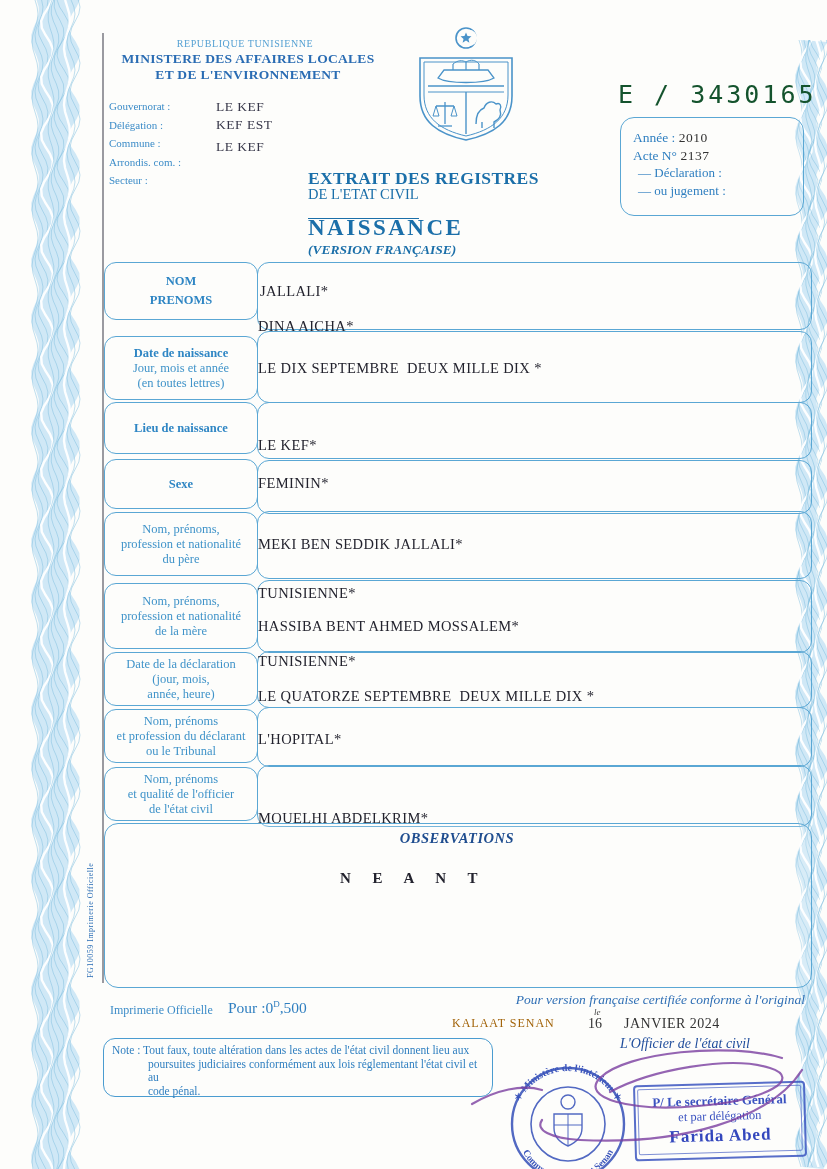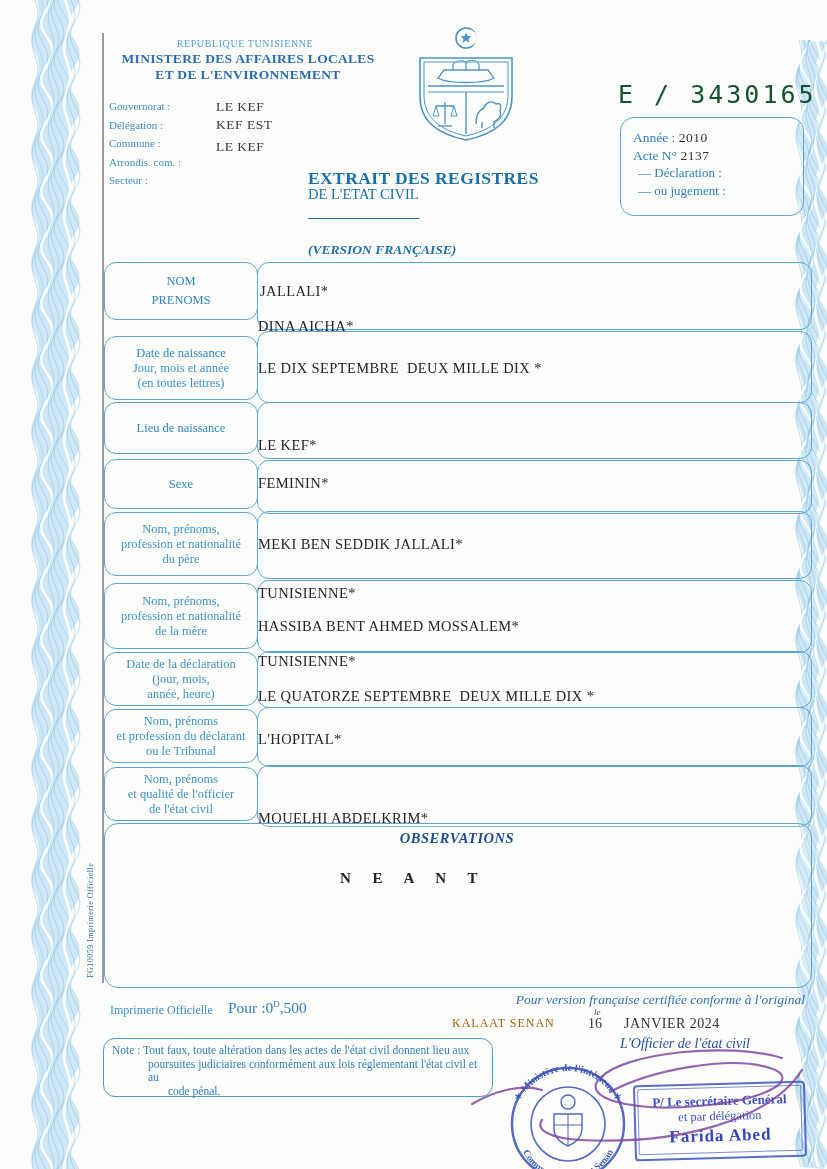--- a/index.html
+++ b/index.html
@@ -6,21 +6,21 @@
   #page{
     position:relative; width:827px; height:1169px; overflow:hidden;
     background:#fdfdfb;
     font-family:"Liberation Serif", serif;
   }
   .abs{position:absolute;}
   .box{position:absolute; border:1.6px solid #5aa7d4; border-radius:12px; background:rgba(255,255,255,.18);}
   .lbl{position:absolute; left:104px; width:152px; display:flex; flex-direction:column; justify-content:center;
        align-items:center; text-align:center; font-size:12.5px; line-height:15px; color:#3f93c9;
        border:1.6px solid #5aa7d4; border-radius:12px;}
-  .lbl .b{font-weight:normal; color:#2f86c4;}
+  .lbl .b{font-weight:bold; color:#2f86c4;}
   .valbox{position:absolute; left:257px; width:553px; border:1.6px solid #5aa7d4; border-radius:12px;}
   .typed{position:absolute; font-family:"Liberation Serif", serif; font-size:14.5px; color:#23232e;
          letter-spacing:.4px; white-space:pre;}
   .bluetxt{color:#3f93c9;}
   .hdr-min{font-weight:bold; color:#2a6cb3; font-size:13.5px; text-align:center; letter-spacing:.3px;}
   .title-blue{color:#1b6fa9; margin-top:22px;}
   .adm-label{font-size:11px; color:#3c8cc8; line-height:18.5px;}
   .adm-val{font-size:13.5px; color:#38384a; letter-spacing:.5px;}
   .serial{font-family:"DejaVu Sans Mono", monospace; font-size:25px; color:#14532d; letter-spacing:3px;}
   .regline{font-size:13px; color:#2f7fc0; line-height:17px;}
@@ -125,20 +125,21 @@
     <span>Acte N°</span>
     <span class="regval">2137</span>
   </div>
   <div class="abs regline" style="left:638px; top:164px;">— Déclaration :</div>
   <div class="abs regline" style="left:638px; top:182px;">— ou jugement :</div>
 
   <div class="abs title-blue" style="left:308px; top:146px; width:280px; font-weight:bold; font-size:17.5px; letter-spacing:.4px;">EXTRAIT DES REGISTRES</div>
   <div class="abs title-blue" style="left:308px; top:164px; width:280px; font-size:14.5px;">
     <span style="display:inline-block; border-bottom:1.6px solid #1b6fa9; padding-bottom:15px;">DE L'ETAT CIVIL</span>
   </div>
+  <div class="abs title-blue" style="left:308px; top:193px; width:280px; font-weight:bold; font-size:23px; letter-spacing:2.5px;">NAISSANCE</div>
   <div class="abs title-blue" style="left:308px; top:220px; width:280px; font-style:italic; font-weight:bold; font-size:13.5px;">(VERSION FRANÇAISE)</div>
 
   <div class="lbl" style="top:262px; height:56px; line-height:19px;">
     <div class="b">NOM</div>
     <div class="b">PRENOMS</div>
   </div>
   <div class="lbl" style="top:336px; height:62px;">
     <div class="b">Date de naissance</div>
     <div>Jour, mois et année</div>
     <div>(en toutes lettres)</div>
@@ -214,21 +215,21 @@
   <div class="abs" style="left:594px; top:1007px; font-size:9px; font-style:italic; color:#444;">le</div>
   <div class="abs" style="left:588px; top:1016px; font-size:14px; color:#333;text-align:center;">16</div>
   <div class="abs" style="left:624px; top:1016px; font-size:14px; color:#333; letter-spacing:.5px;">JANVIER 2024</div>
 
   <div class="abs" style="left:555px; top:1036px; width:260px; text-align:center; font-weight:normal; font-style:italic;
               font-size:14px; color:#1f4d9c;">L'Officier de l'état civil</div>
 
   <div class="note-box" style="left:103px; top:1038px; width:372px; height:48px;">
     <div>Note : Tout faux, toute altération dans les actes de l'état civil donnent lieu aux</div>
     <div style="margin-left:36px;">poursuites judiciaires conformément aux lois réglementant l'état civil et au</div>
-    <div style="margin-left:56px;">code pénal.</div>
+    <div style="margin-left:36px;">code pénal.</div>
   </div>
 
   <svg class="abs" style="left:498px; top:1062px;" width="140" height="140" viewBox="0 0 140 140">
     <defs>
       <path id="arcTop" d="M 17,62 A 53,53 0 0 1 123,62"></path>
       <path id="arcBot" d="M 21,78 A 50,50 0 0 0 119,78"></path>
     </defs>
     <g stroke="#3b55bb" fill="none" opacity=".88">
       <circle cx="70" cy="62" r="56" stroke-width="2.4"></circle>
       <circle cx="70" cy="62" r="37" stroke-width="1.6"></circle>

